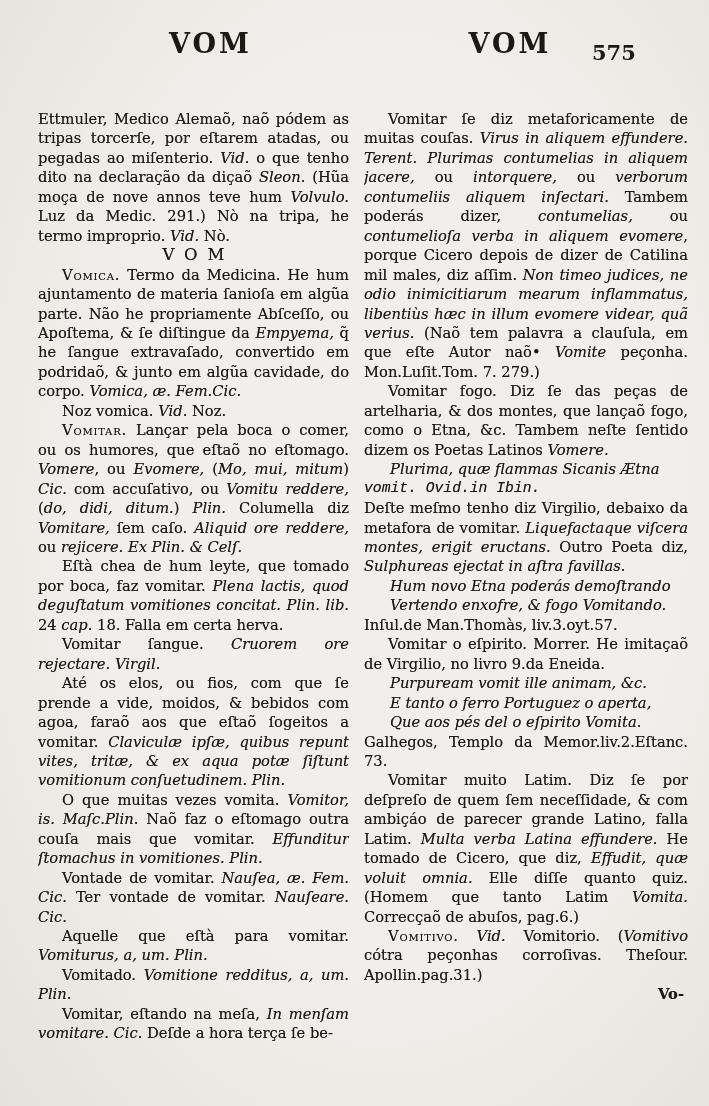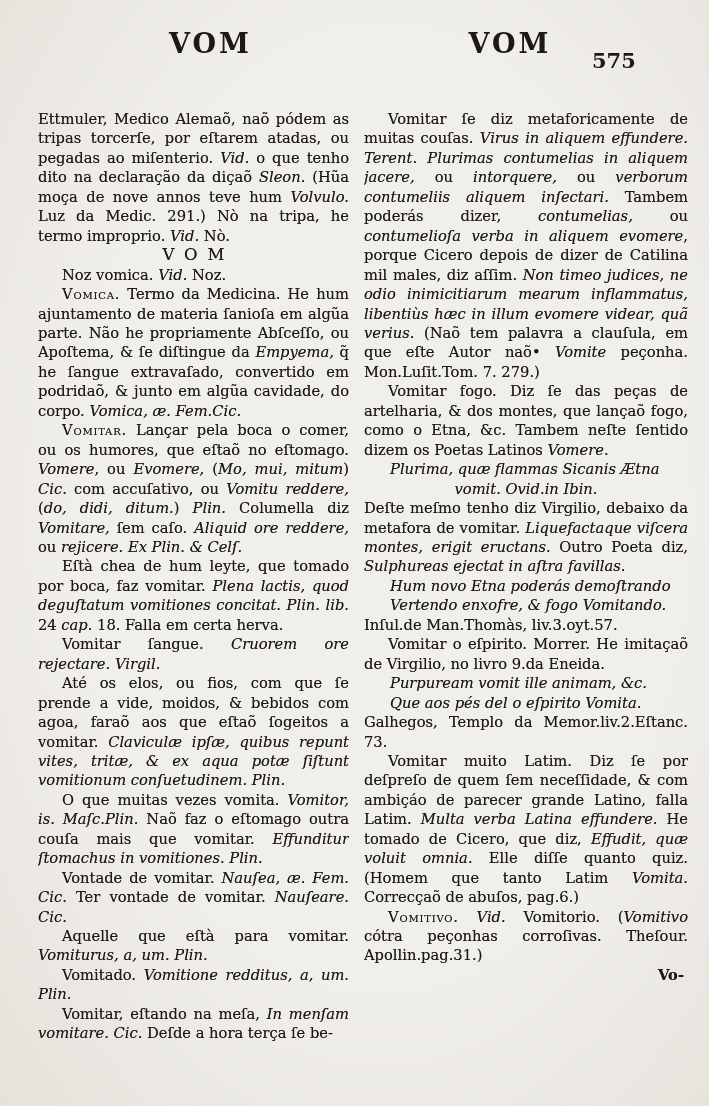--- a/index.html
+++ b/index.html
@@ -12,49 +12,49 @@
   .page{
     position:relative;width:709px;height:1106px;overflow:hidden;
     background:radial-gradient(ellipse at 52% 46%, #f1efeb 55%, #e5e2db 100%);
     padding-left:24px;
   }
   .head-title{
     position:absolute;top:28px;font-size:27px;font-weight:bold;letter-spacing:3px;
   }
   .head-left{left:118px;width:185px;text-align:center;}
   .head-right{left:425px;width:170px;text-align:center;}
-  .page-number{position:absolute;top:40px;left:592px;font-size:21px;font-weight:bold;margin-top:8px;}
+  .page-number{position:absolute;top:40px;left:592px;font-size:21px;font-weight:bold;}
   .cols{position:absolute;top:66px;left:38px;display:flex;gap:15px;}
   .col{text-align:justify;font-size:14.7px;line-height:19.45px;margin-top:43px;}
   .col-left{width:311px;height:1002px;overflow:hidden;}
   .col-right{width:324px;height:1014px;overflow:hidden;}
   .col p{margin:0;text-shadow:0 0 0.5px rgba(28,24,19,0.6);}
   .indent{text-indent:24px;}
   .heading{text-align:center;letter-spacing:10px;text-indent:10px;font-size:16.5px;margin:21px 0 15px;}
   .verse-line{text-indent:26px;}
-  .verse-line.center{text-align:center;text-indent:0;}
+  .verse-line.center{text-indent:0;font-family:Liberation Mono, monospace;}
   .sc{font-variant:small-caps;letter-spacing:0.8px;}
   .it{font-style:italic;}
   .catchword{text-align:right;margin-top:-19.45px;font-weight:bold;padding-right:4px;}
 </style>
 </head>
 <body>
 
 <div class="page">
   <div>
     <span class="head-title head-left">VOM</span>
     <span class="head-title head-right">VOM</span>
     <span class="page-number">575</span>
   </div>
   <div class="cols">
     <div class="col col-left">
         <p class="para"><span>Ettmuler, Medico Alemaõ, naõ pódem as tripas torcerſe, por eſtarem atadas, ou pegadas ao miſenterio. </span><span class="it">Vid.</span><span> o que tenho dito na declaração da diçaõ </span><span class="it">Sleon.</span><span> (Hũa moça de nove annos teve hum </span><span class="it">Volvulo.</span><span> Luz da Medic. 291.) Nò na tripa, he termo improprio. </span><span class="it">Vid.</span><span> Nò.</span></p>
         <p class="heading">VOM</p>
+        <p class="para indent"><span class="sc">Vomica.</span><span> Termo da Medicina. He hum ajuntamento de materia ſanioſa em algũa parte. Não he propriamente Abſceſſo, ou Apoſtema, &amp; ſe diſtingue da </span><span class="it">Empyema,</span><span> q̃ he ſangue extravaſado, convertido em podridaõ, &amp; junto em algũa cavidade, do corpo. </span><span class="it">Vomica, æ. Fem.Cic.</span></p>
         <p class="para indent"><span>Noz vomica. </span><span class="it">Vid.</span><span> Noz.</span></p>
-        <p class="para indent"><span class="sc">Vomica.</span><span> Termo da Medicina. He hum ajuntamento de materia ſanioſa em algũa parte. Não he propriamente Abſceſſo, ou Apoſtema, &amp; ſe diſtingue da </span><span class="it">Empyema,</span><span> q̃ he ſangue extravaſado, convertido em podridaõ, &amp; junto em algũa cavidade, do corpo. </span><span class="it">Vomica, æ. Fem.Cic.</span></p>
         <p class="para indent"><span class="sc">Vomitar.</span><span> Lançar pela boca o comer, ou os humores, que eſtaõ no eſtomago. </span><span class="it">Vomere</span><span>, ou </span><span class="it">Evomere,</span><span> (</span><span class="it">Mo, mui, mitum</span><span>) </span><span class="it">Cic.</span><span> com accuſativo, ou </span><span class="it">Vomitu reddere,</span><span> (</span><span class="it">do, didi, ditum.</span><span>) </span><span class="it">Plin.</span><span> Columella diz </span><span class="it">Vomitare,</span><span> ſem caſo. </span><span class="it">Aliquid ore reddere,</span><span> ou </span><span class="it">rejicere. Ex Plin. &amp; Celſ.</span></p>
         <p class="para indent"><span>Eſtà chea de hum leyte, que tomado por boca, faz vomitar. </span><span class="it">Plena lactis, quod deguſtatum vomitiones concitat. Plin. lib.</span><span> 24 </span><span class="it">cap.</span><span> 18. Falla em certa herva.</span></p>
         <p class="para indent"><span>Vomitar ſangue. </span><span class="it">Cruorem ore rejectare. Virgil.</span></p>
         <p class="para indent"><span>Até os elos, ou fios, com que ſe prende a vide, moidos, &amp; bebidos com agoa, faraõ aos que eſtaõ ſogeitos a vomitar. </span><span class="it">Claviculæ ipſæ, quibus repunt vites, tritæ, &amp; ex aqua potæ ſiſtunt vomitionum conſuetudinem. Plin.</span></p>
         <p class="para indent"><span>O que muitas vezes vomita. </span><span class="it">Vomitor, is. Maſc.Plin.</span><span> Naõ faz o eſtomago outra couſa mais que vomitar. </span><span class="it">Effunditur ſtomachus in vomitiones. Plin.</span></p>
         <p class="para indent"><span>Vontade de vomitar. </span><span class="it">Nauſea, æ. Fem.</span><span> </span><span class="it">Cic.</span><span> Ter vontade de vomitar. </span><span class="it">Nauſeare. Cic.</span></p>
         <p class="para indent"><span>Aquelle que eſtà para vomitar. </span><span class="it">Vomiturus, a, um. Plin.</span></p>
         <p class="para indent"><span>Vomitado. </span><span class="it">Vomitione redditus, a, um. Plin.</span></p>
         <p class="para indent"><span>Vomitar, eſtando na meſa, </span><span class="it">In menſam vomitare. Cic.</span><span> Deſde a hora terça ſe be-</span></p>
       </div>
@@ -62,20 +62,21 @@
         <p class="para indent"><span>Vomitar ſe diz metaforicamente de muitas couſas. </span><span class="it">Virus in aliquem effundere. Terent. Plurimas contumelias in aliquem jacere,</span><span> ou </span><span class="it">intorquere,</span><span> ou </span><span class="it">verborum contumeliis aliquem inſectari.</span><span> Tambem poderás dizer, </span><span class="it">contumelias,</span><span> ou </span><span class="it">contumelioſa verba in aliquem evomere</span><span>, porque Cicero depois de dizer de Catilina mil males, diz aſſim. </span><span class="it">Non timeo judices, ne odio inimicitiarum mearum inflammatus, libentiùs hæc in illum evomere videar, quã verius.</span><span> (Naõ tem palavra a clauſula, em que eſte Autor naõ• </span><span class="it">Vomite</span><span> peçonha. Mon.Luſit.Tom. 7. 279.)</span></p>
         <p class="para indent"><span>Vomitar fogo. Diz ſe das peças de artelharia, &amp; dos montes, que lançaõ fogo, como o Etna, &amp;c. Tambem neſte ſentido dizem os Poetas Latinos </span><span class="it">Vomere.</span></p>
         <p class="verse-line"><span class="it">Plurima, quæ flammas Sicanis Ætna</span></p>
         <p class="verse-line center"><span class="it">vomit. Ovid.in Ibin.</span></p>
         <p class="para"><span>Deſte meſmo tenho diz Virgilio, debaixo da metafora de vomitar. </span><span class="it">Liquefactaque viſcera montes, erigit eructans.</span><span> Outro Poeta diz, </span><span class="it">Sulphureas ejectat in aſtra favillas.</span></p>
         <p class="verse-line"><span class="it">Hum novo Etna poderás demoſtrando</span></p>
         <p class="verse-line"><span class="it">Vertendo enxofre, &amp; fogo Vomitando.</span></p>
         <p class="para"><span>Inſul.de Man.Thomàs, liv.3.oyt.57.</span></p>
         <p class="para indent"><span>Vomitar o eſpirito. Morrer. He imitaçaõ de Virgilio, no livro 9.da Eneida.</span></p>
         <p class="verse-line"><span class="it">Purpuream vomit ille animam, &amp;c.</span></p>
+        <p class="verse-line"><span class="it">E tanto o ferro Portuguez o aperta,</span></p>
         <p class="verse-line"><span class="it">Que aos pés del o eſpirito Vomita.</span></p>
         <p class="para"><span>Galhegos, Templo da Memor.liv.2.Eſtanc. 73.</span></p>
         <p class="para indent"><span>Vomitar muito Latim. Diz ſe por deſpreſo de quem ſem neceſſidade, &amp; com ambiçáo de parecer grande Latino, falla Latim. </span><span class="it">Multa verba Latina effundere.</span><span> He tomado de Cicero, que diz, </span><span class="it">Effudit, quæ voluit omnia.</span><span> Elle diſſe quanto quiz. (Homem que tanto Latim </span><span class="it">Vomita.</span><span> Correcçaõ de abuſos, pag.6.)</span></p>
         <p class="para indent"><span class="sc">Vomitivo.</span><span> </span><span class="it">Vid.</span><span> Vomitorio. (</span><span class="it">Vomitivo</span><span> cótra peçonhas corroſivas. Theſour. Apollin.pag.31.)</span></p>
         <p class="catchword">Vo-</p>
       </div>
   </div>
 </div>
 
 </body></html>

